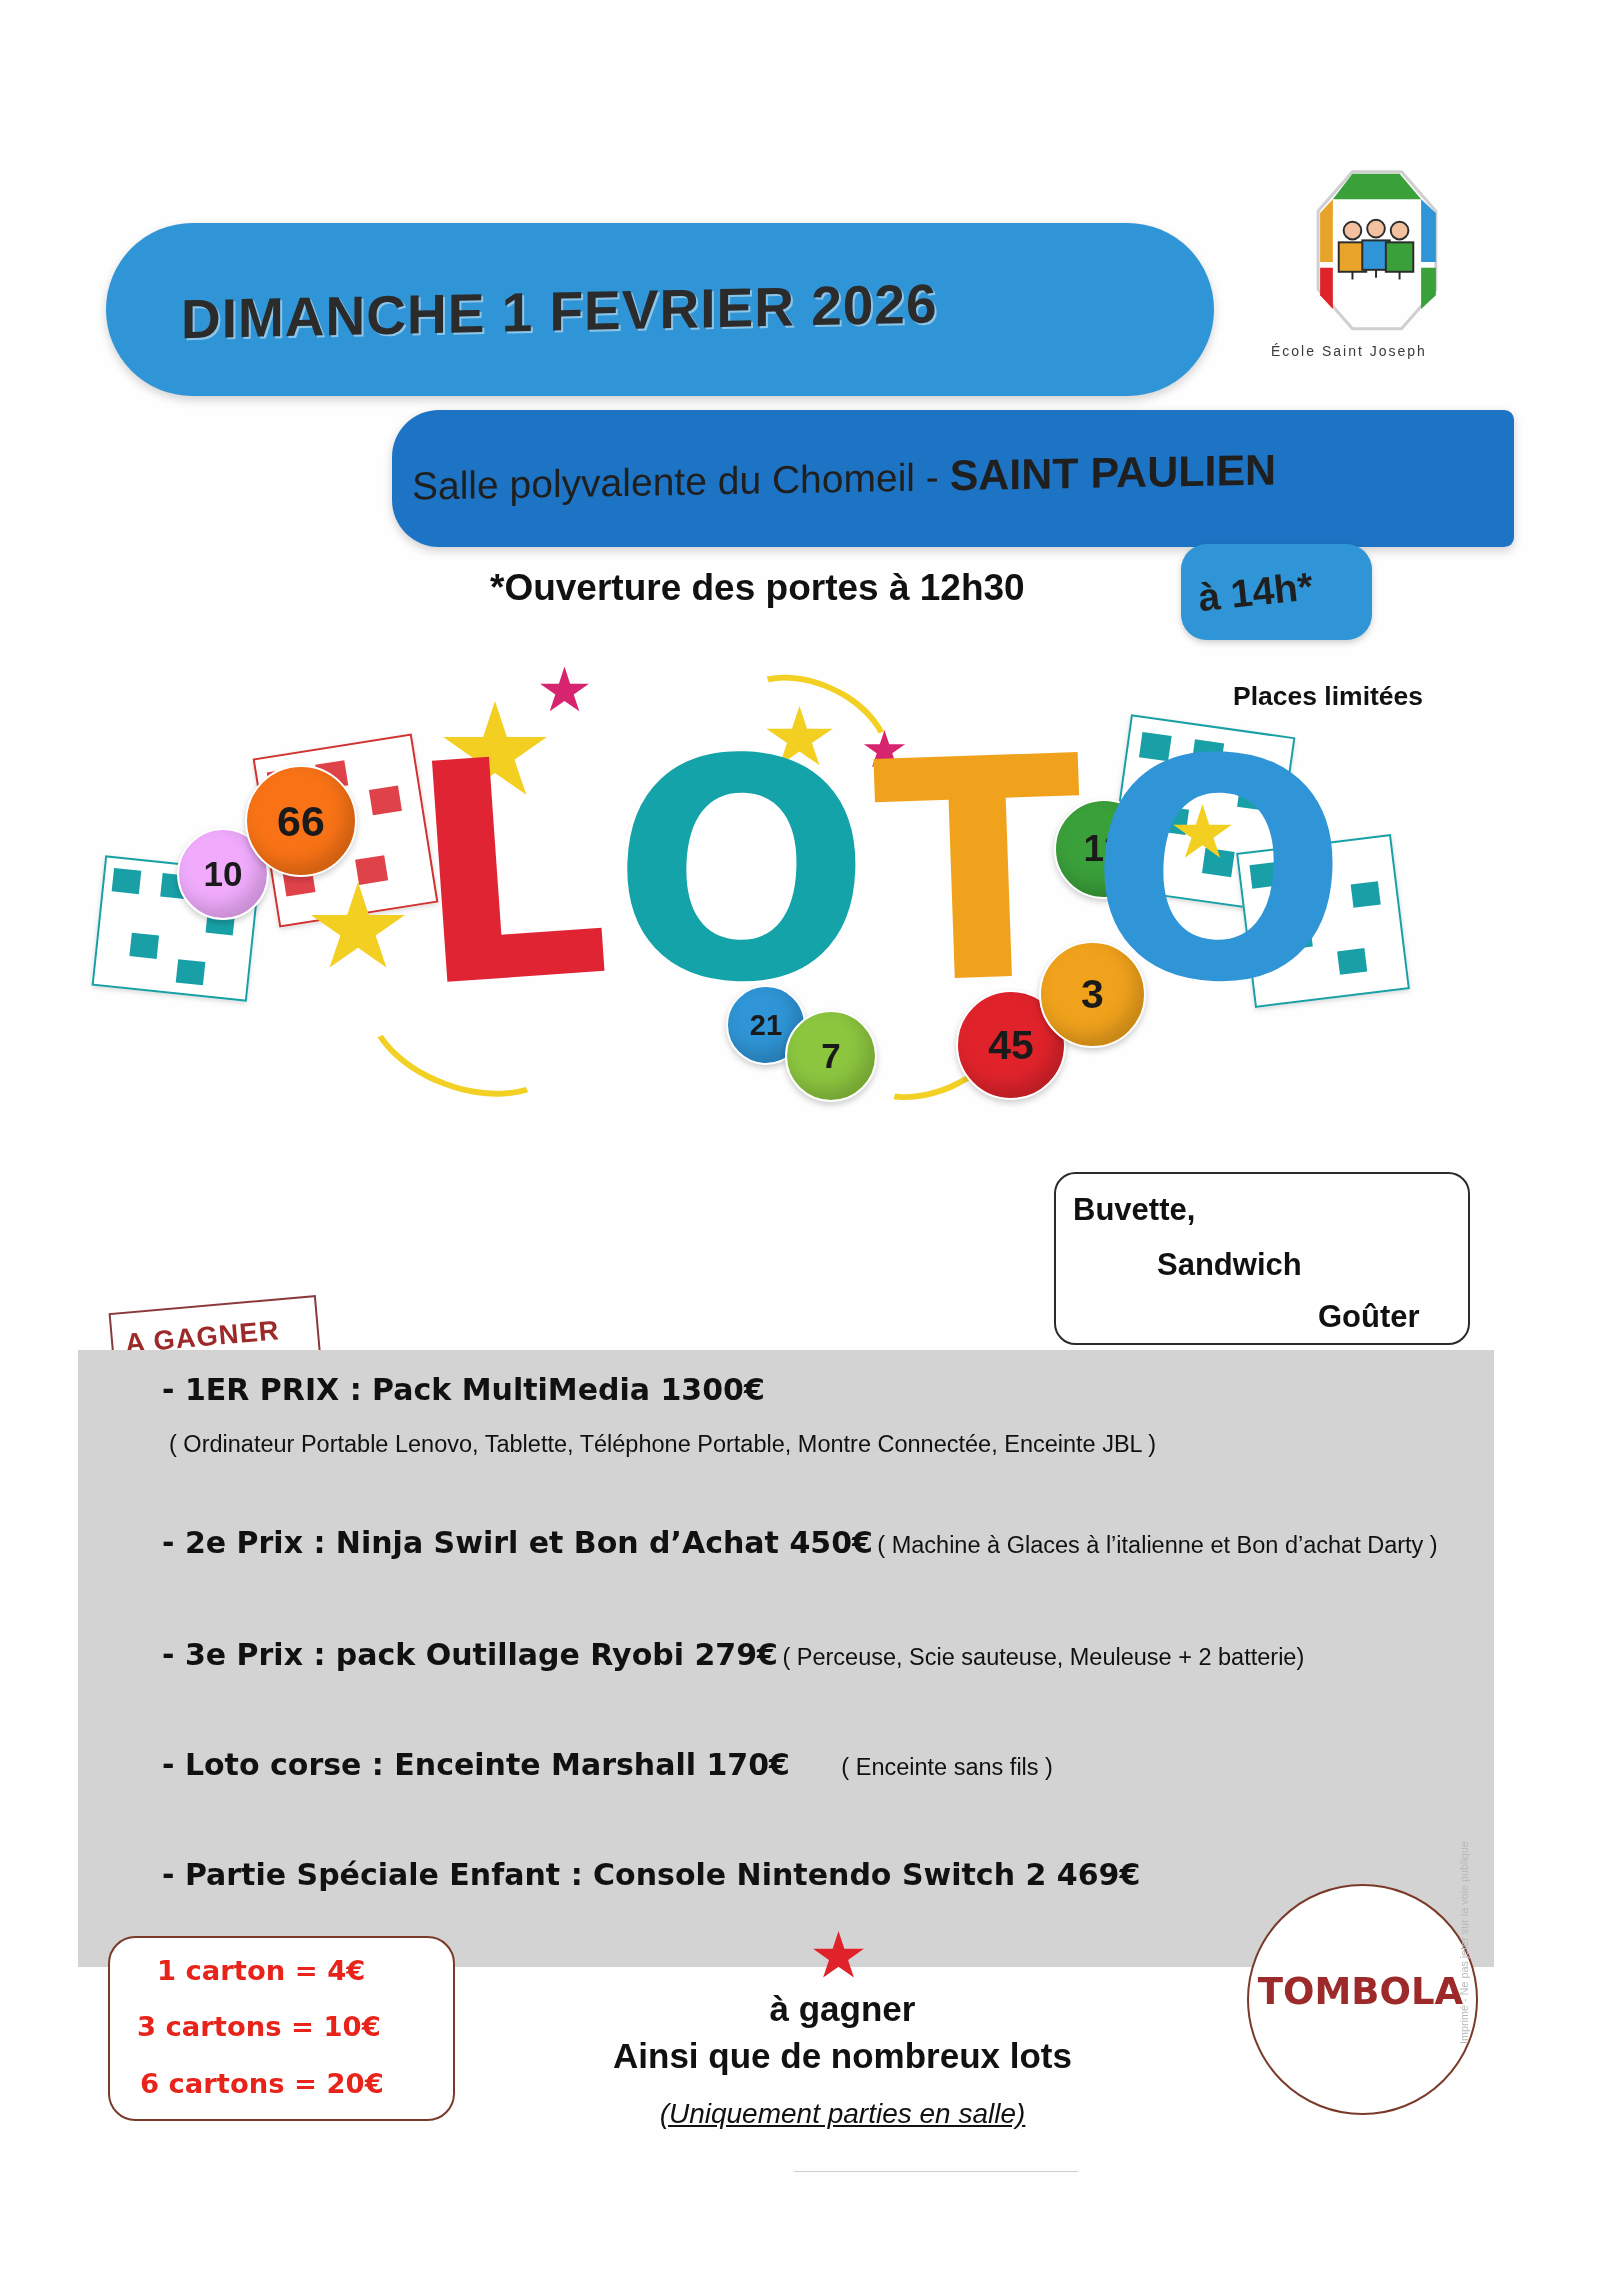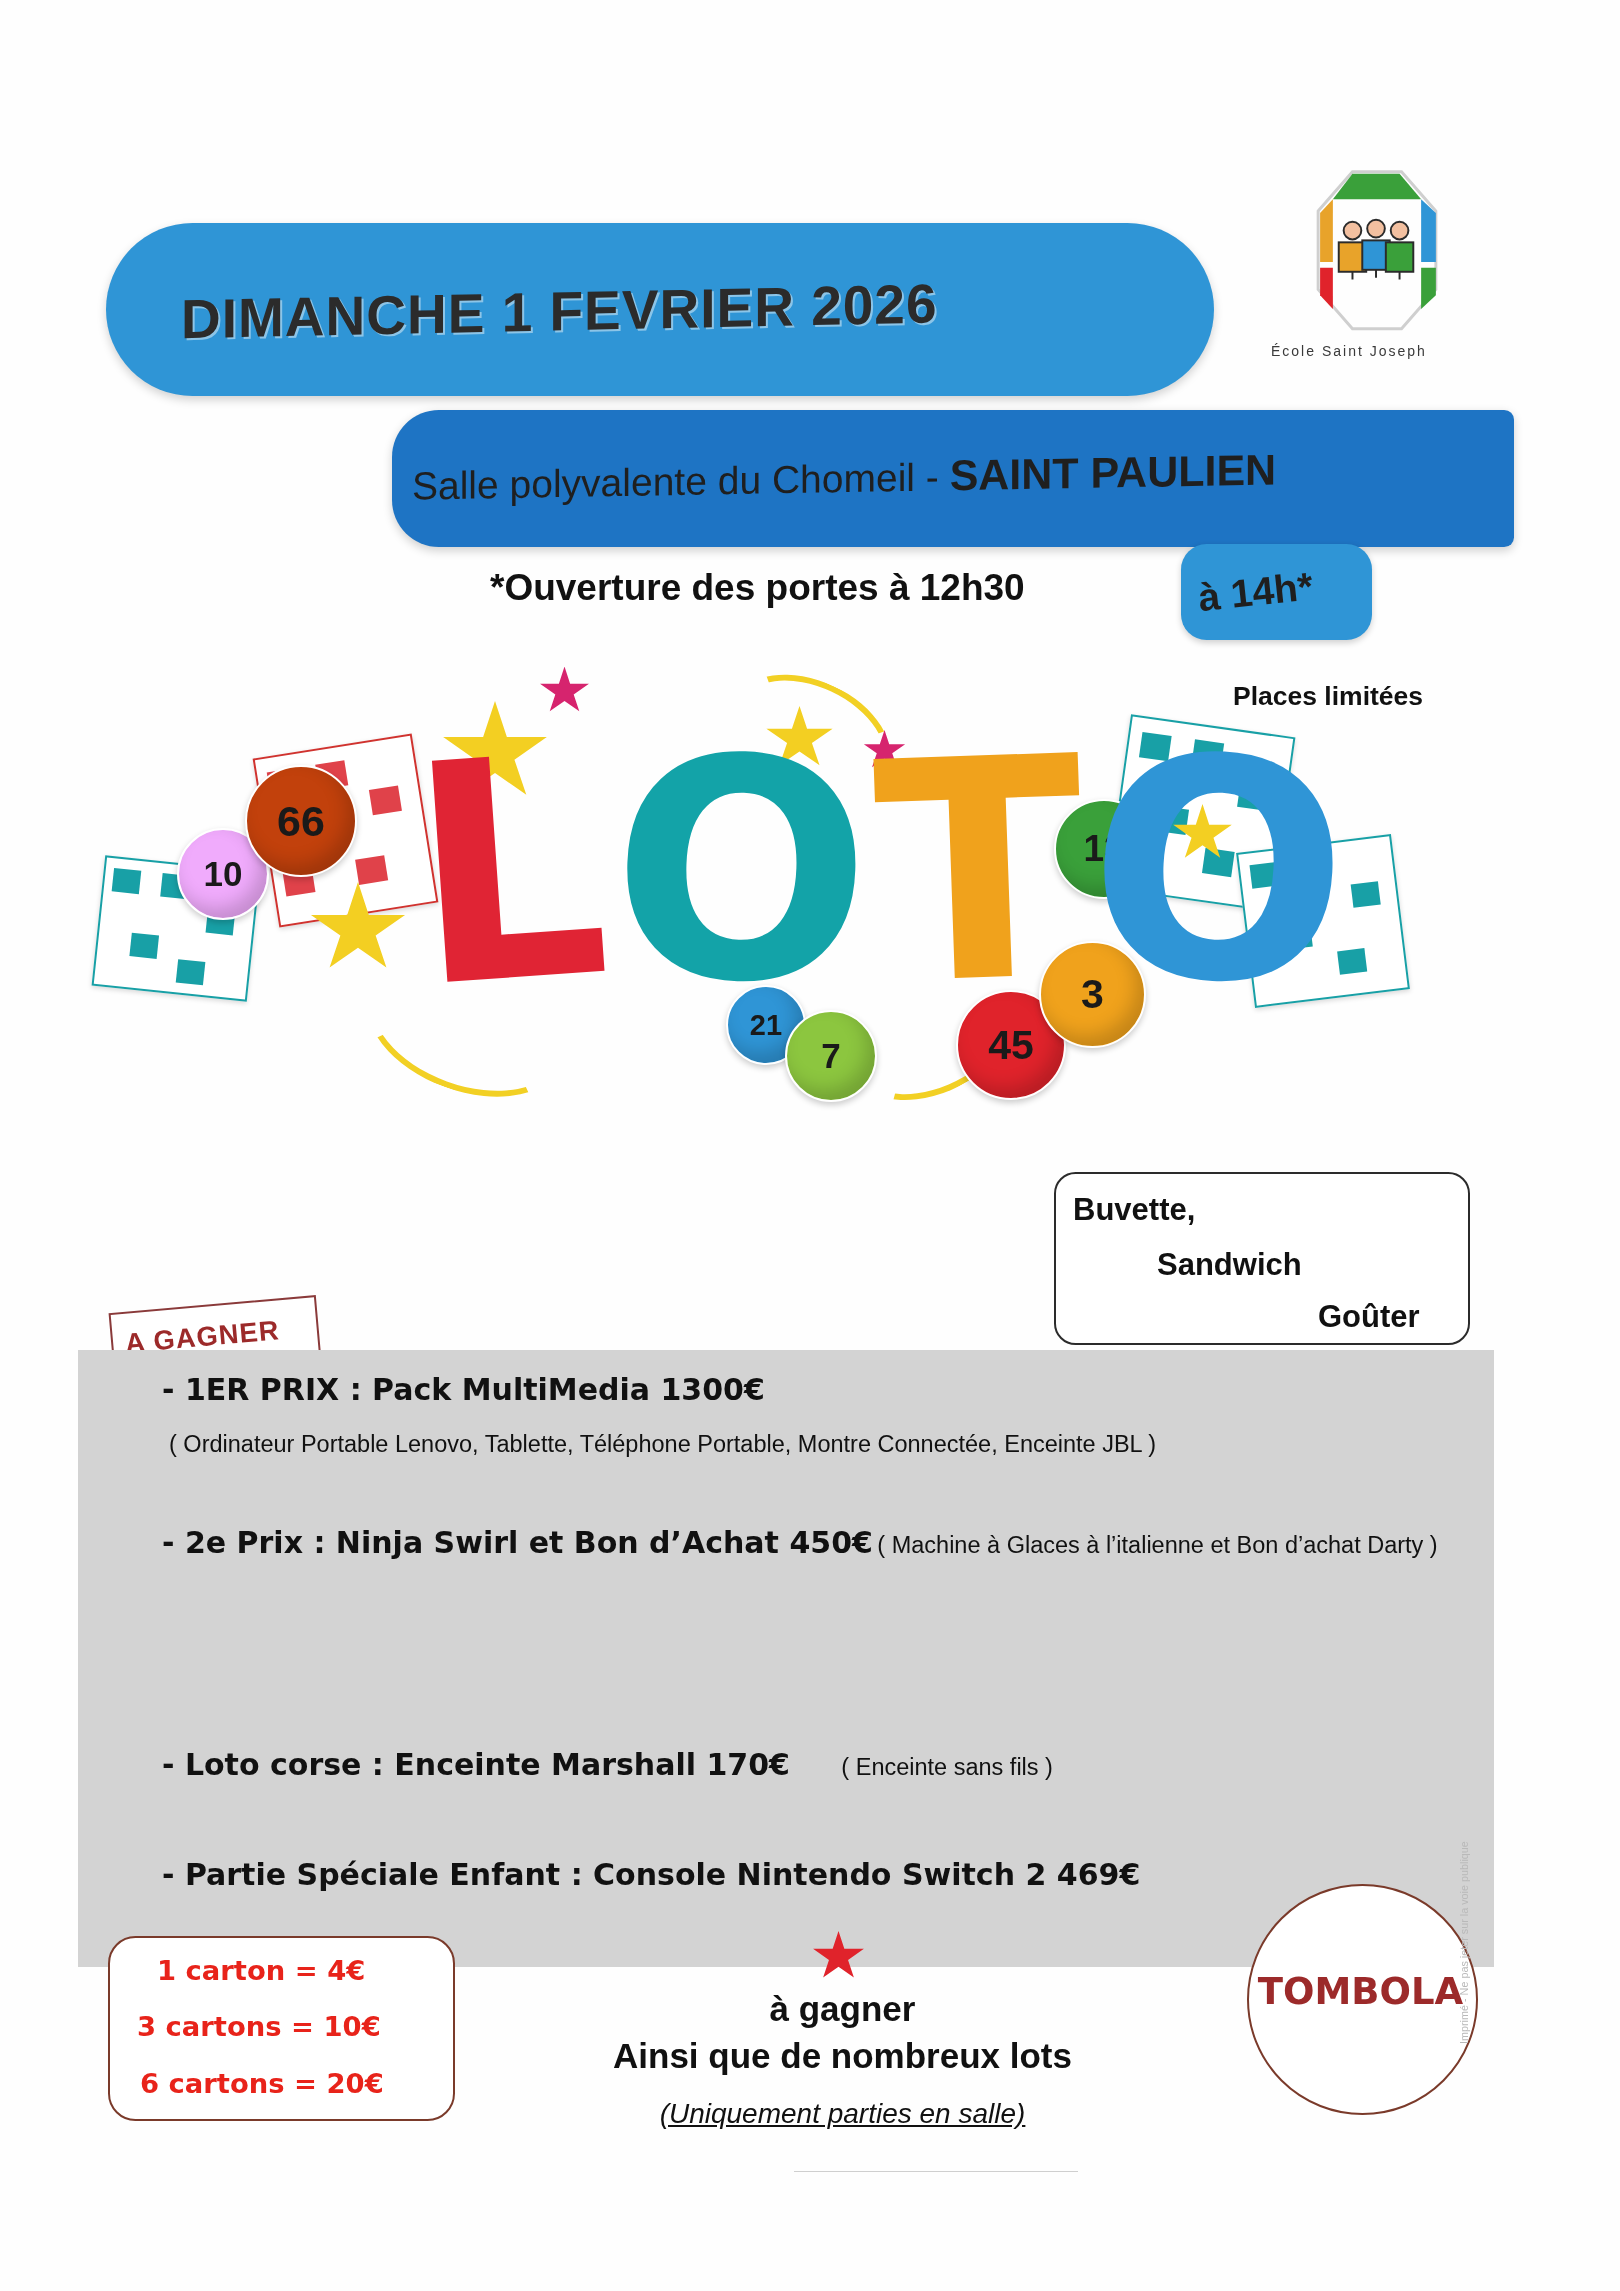--- a/index.html
+++ b/index.html
@@ -460,21 +460,21 @@
     <div class="star" style="left:647px; top:59px; width:69px; height:65px; background:#f3cf22;"></div>
     <div class="star" style="left:745px; top:83px; width:43px; height:41px; background:#d6246e;"></div>
     <div class="star" style="left:191px; top:235px; width:98px; height:94px; background:#f3cf22;"></div>
     <div class="star" style="left:98px; top:191px; width:49px; height:47px; background:#2f95d6;"></div>
     <div class="star" style="left:1054px; top:157px; width:61px; height:59px; background:#f3cf22;"></div>
     <div class="star" style="left:985px; top:196px; width:61px; height:59px; background:#e0232b;"></div>
 
     <div class="ball" style="left:59px; top:181px; width:88px; height:88px; background:#f0abfc; font-size:35px; line-height:88px;">
       <span>10</span>
     </div>
-    <div class="ball" style="left:127px; top:118px; width:108px; height:108px; background:#c2410c; font-size:43px; line-height:108px;">
+    <div class="ball" style="left:127px; top:118px; width:108px; height:108px; background:#f97316; font-size:43px; line-height:108px;">
       <span>66</span>
     </div>
     <div class="ball" style="left:936px; top:152px; width:96px; height:96px; background:#3aa03a; font-size:37px; line-height:96px;">
       <span>13</span>
     </div>
     <div class="ball" style="left:608px; top:338px; width:76px; height:76px; background:#2f95d6; font-size:29px; line-height:76px;">
       <span>21</span>
     </div>
     <div class="ball" style="left:667px; top:363px; width:88px; height:88px; background:#8cc63f; font-size:35px; line-height:88px;">
       <span>7</span>
@@ -504,20 +504,24 @@
   <div class="prize-row r1">
     <span class="prize-main">- 1ER PRIX : Pack MultiMedia 1300€</span>
   </div>
   <div class="prize-detail-line r1d">( Ordinateur Portable Lenovo, Tablette, Téléphone Portable, Montre Connectée, Enceinte JBL )</div>
 
   <div class="prize-row r2">
     <span class="prize-main">- 2e Prix : Ninja Swirl et Bon d’Achat 450€</span>
     <span class="prize-sub">( Machine à Glaces à l’italienne et Bon d’achat Darty )</span>
   </div>
 
+  <div class="prize-row r3">
+    <span class="prize-main">- 3e Prix : pack Outillage Ryobi  279€</span>
+    <span class="prize-sub">( Perceuse, Scie sauteuse, Meuleuse + 2 batterie)</span>
+  </div>
 
   <div class="prize-row r4">
     <span class="prize-main">- Loto corse : Enceinte Marshall      170€</span>
     <span class="prize-sub" style="margin-left:47px;">( Enceinte sans fils )</span>
   </div>
 
   <div class="prize-row r5">
     <span class="prize-main">- Partie Spéciale Enfant : Console Nintendo Switch 2   469€</span>
   </div>
 

